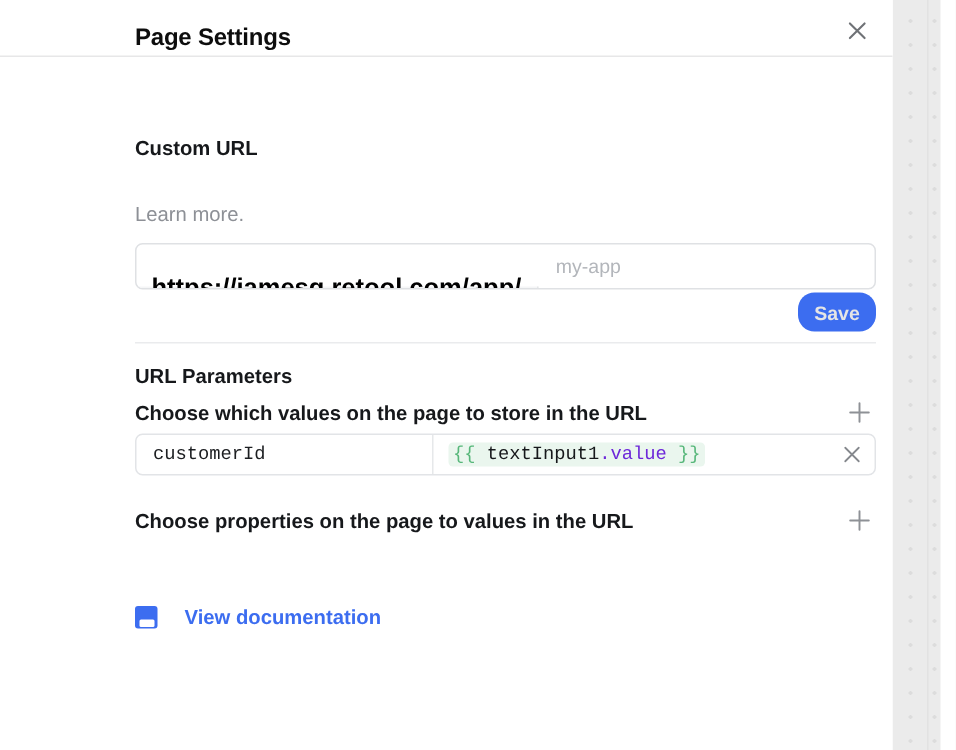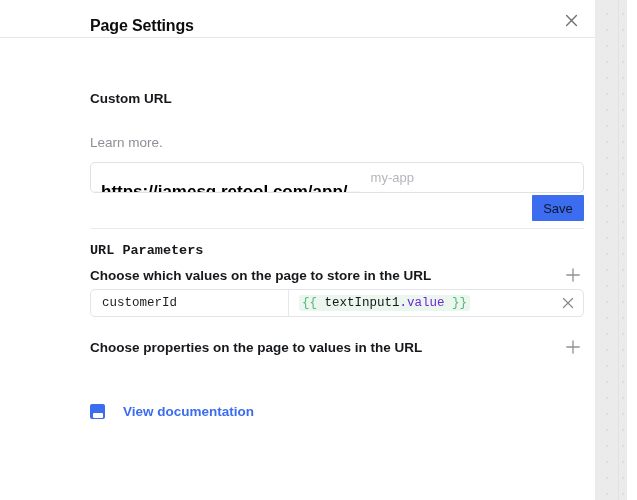--- a/index.html
+++ b/index.html
@@ -157,24 +157,24 @@
     background: transparent;
   }
   .url-input::placeholder { color: #b3b6bb; }
 
   .save-btn {
     position: absolute;
     left: 532px; top: 195px;
     width: 52px; height: 26px;
     background: #3c6df0;
     border: none;
-    border-radius: 1px;
-    color: #0f172a;
+    border-radius: 11px;
+    color: #e5e5e5;
     font-size: 13px;
-    font-weight: 400;
+    font-weight: 700;
     font-family: "Liberation Sans", sans-serif;
     cursor: pointer;
     display: flex; align-items: center; justify-content: center;
   }
 
   .divider {
     position: absolute;
     left: 90px;
     width: 494px; height: 1px;
     background: #eaebed;
@@ -316,21 +316,21 @@
 
     <div class="url-group">
       <div class="url-prefix">https://jamesg.retool.com/app/</div>
       <input class="url-input" type="text" placeholder="my-app" style="">
     </div>
 
     <button class="save-btn">Save</button>
 
     <div class="divider" style="top:228px;"></div>
 
-    <div class="section-label" style="top:243px;font-family:Liberation Mono, monospace;">URL Parameters</div>
+    <div class="section-label" style="top:243px;">URL Parameters</div>
 
     <div class="section-label" style="top:268px;">Choose which values on the page to store in the URL</div>
 
     <div class="plus-btn" style="left:562px; top:264px;">
       <svg width="16" height="16" viewBox="0 0 16 16" aria-hidden="true">
         <path d="M8 1.8 V14.2 M1.8 8 H14.2" stroke="#8e9196" stroke-width="1.3" stroke-linecap="round"></path>
       </svg>
     </div>
 
     <div class="param-row" style="top:289px;">

